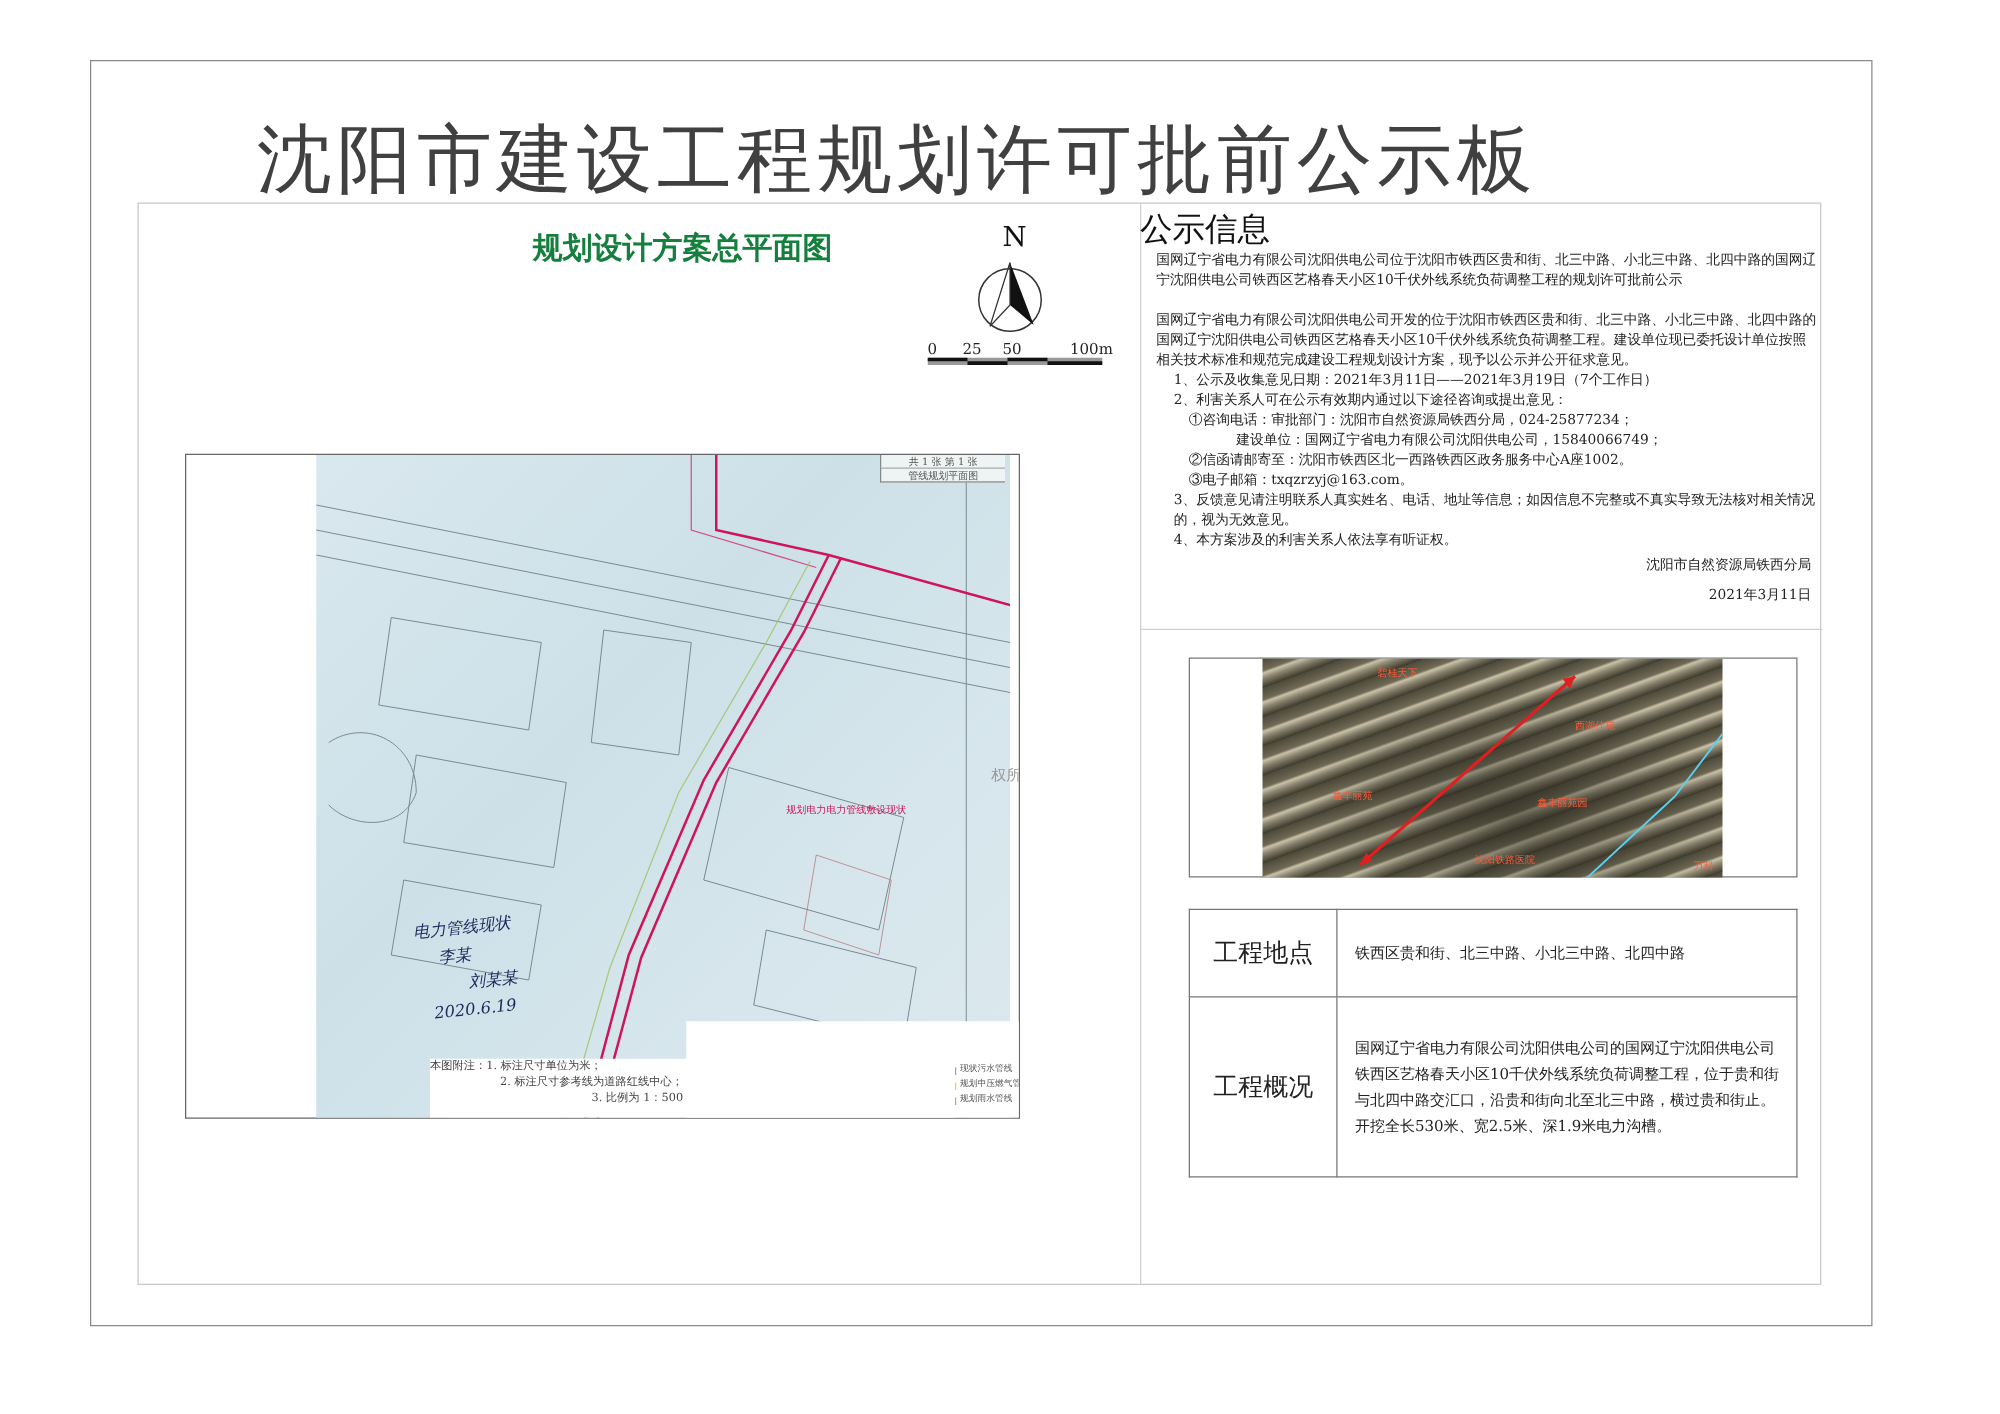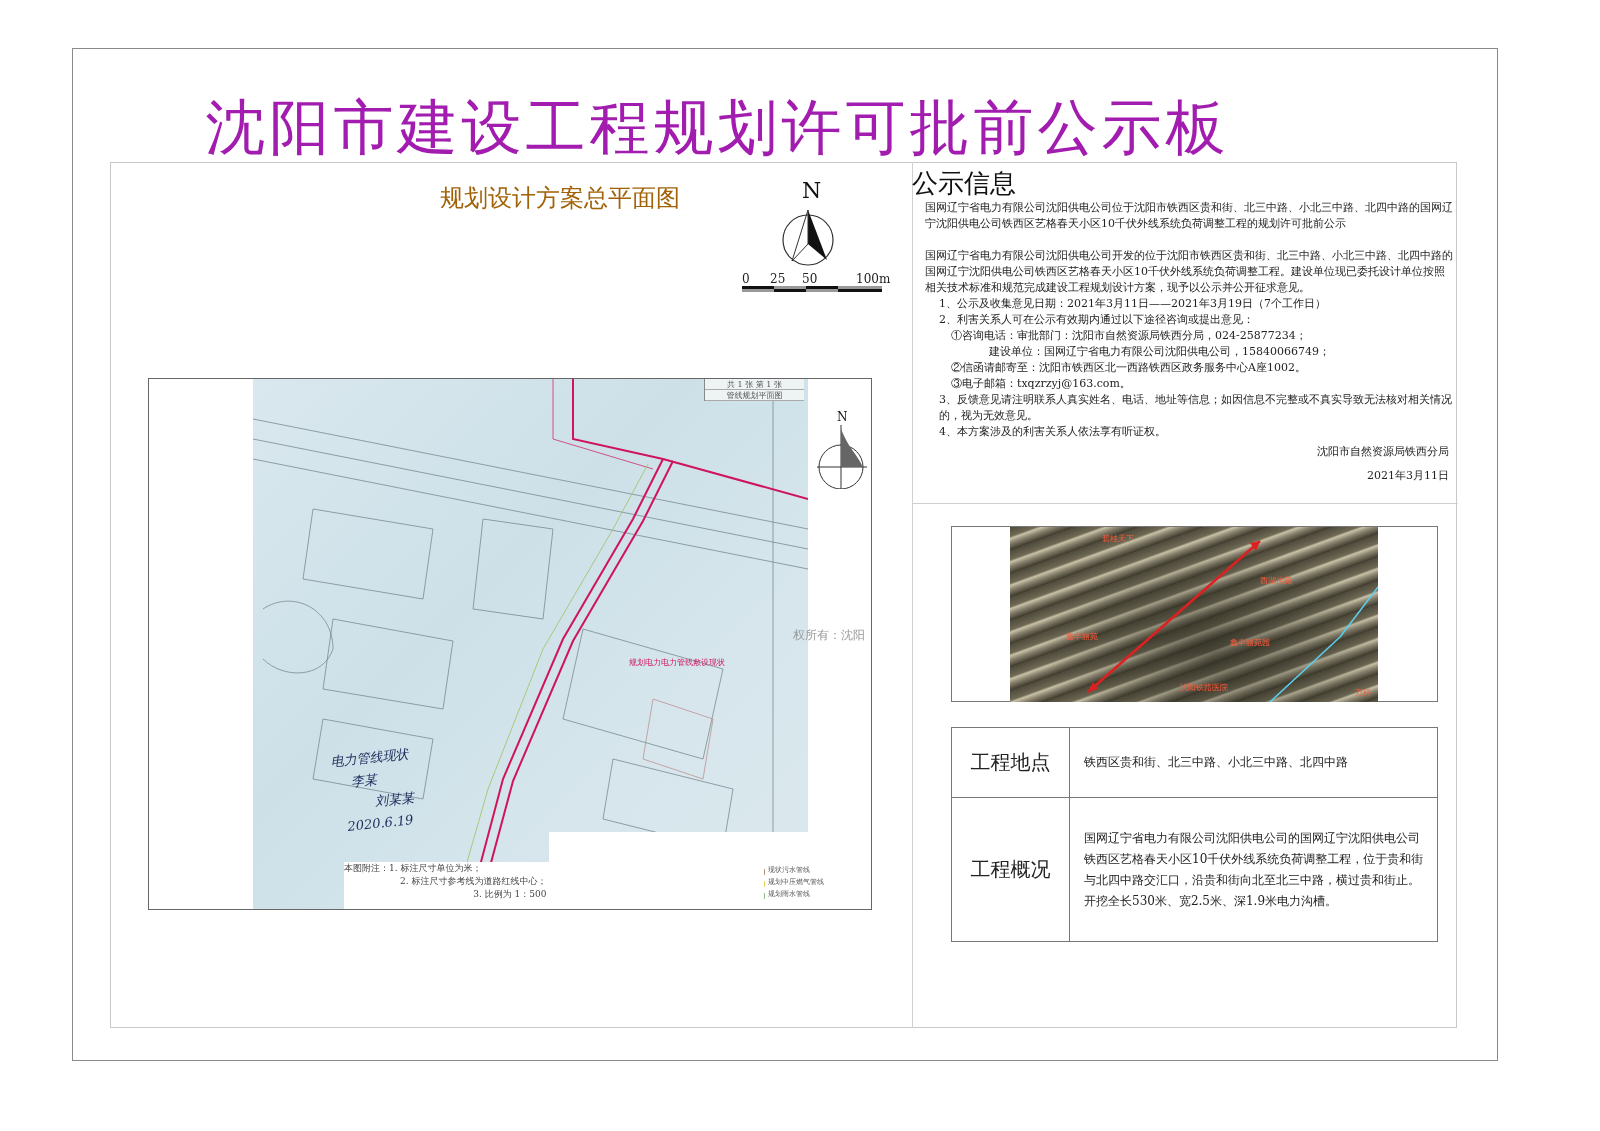--- a/index.html
+++ b/index.html
@@ -1,32 +1,32 @@
 <!DOCTYPE html>
 <html><head>
 <meta charset="utf-8">
 <style>
   * { box-sizing: border-box; margin: 0; padding: 0; }
   body { width: 1600px; height: 1131px; background: #ffffff; position: relative; overflow: hidden;
          font-family: "DejaVu Serif", "Liberation Serif", serif; color: #222; }
   .outer { position: absolute; left: 72px; top: 48px; width: 1426px; height: 1013px; border: 1px solid #8a8a8a; }
-  .title { position: absolute; left: 0; top: 88px; width: 1435px; text-align: center; font-size: 60px; letter-spacing: 4px; color: #a21caf; font-family: "DejaVu Serif", serif; }
+  .title { position: absolute; left: 0; top: 88px; width: 1435px; text-align: center; font-size: 60px; letter-spacing: 4px; color: #404040; font-family: "DejaVu Serif", serif; }
   .inner { position: absolute; left: 110px; top: 162px; width: 1347px; height: 866px; border: 1px solid #c8c8c8; }
   .divider-v { position: absolute; left: 912px; top: 162px; width: 1px; height: 866px; background: #d0d0d0; }
   .divider-h { position: absolute; left: 912px; top: 503px; width: 546px; height: 1px; background: #d0d0d0; }
 
-  .plan-title { position: absolute; left: 440px; top: 182px; font-size: 24px; color: #a16207; }
+  .plan-title { position: absolute; left: 426px; top: 182px; font-size: 24px; color: #15803d; font-weight: bold; }
   .north-block { position: absolute; left: 740px; top: 178px; width: 160px; height: 120px; }
   .north-letter { position: absolute; left: 62px; top: 0; font-size: 22px; color: #111; }
   .compass { position: absolute; left: 40px; top: 26px; }
   .scale-labels { position: absolute; left: 2px; top: 94px; width: 150px; font-size: 12px; }
   .scale-labels span { position: absolute; }
   .scale-bar { position: absolute; left: 2px; top: 108px; width: 140px; height: 6px; }
 
-  .map { position: absolute; left: 148px; top: 378px; width: 724px; height: 532px; background: #fff; border: 1px solid #666; overflow: hidden; }
+  .map { position: absolute; left: 148px; top: 363px; width: 668px; height: 532px; background: #fff; border: 1px solid #666; overflow: hidden; }
   .map-sheet { position: absolute; left: 104px; top: 0; width: 555px; height: 532px;
     background: linear-gradient(135deg, #d9e8ee 0%, #cde0e8 40%, #d6e6ec 70%, #dce9ee 100%); }
   .map-header { position: absolute; right: 4px; top: 0; width: 100px; height: 22px; font-size: 8px; color: #555; border-left: 1px solid #888; border-bottom: 1px solid #888; background: #eef3f3; }
   .map-header div { height: 11px; line-height: 11px; text-align: center; border-bottom: 1px solid #aaa; }
   .map-compass { position: absolute; left: 668px; top: 30px; }
   .map-watermark { position: absolute; left: 644px; top: 248px; font-size: 12px; color: #999; white-space: nowrap; font-family: "DejaVu Sans", sans-serif; }
   .map-label-red { position: absolute; left: 480px; top: 278px; font-size: 8px; color: #d0145c; white-space: nowrap; }
   .map-handwriting { position: absolute; left: 185px; top: 368px; font-size: 13px; color: #1a2a5a; font-style: italic; line-height: 22px; font-family: "DejaVu Serif", serif; transform: rotate(-6deg); }
   .map-notes { position: absolute; left: 195px; top: 483px; width: 420px; height: 48px; background: #fff; }
   .map-notes-text { position: absolute; left: 0; top: 0; font-size: 9px; line-height: 13px; color: #444; }

